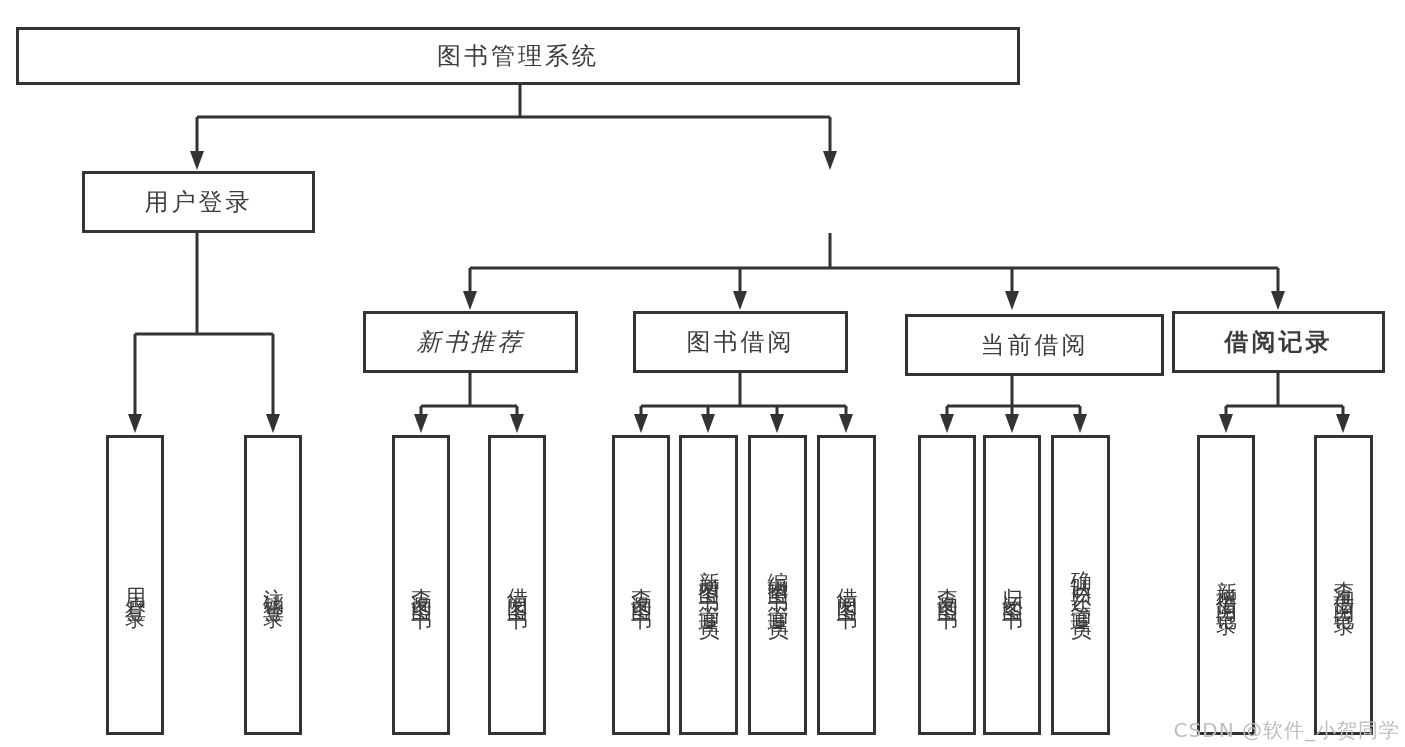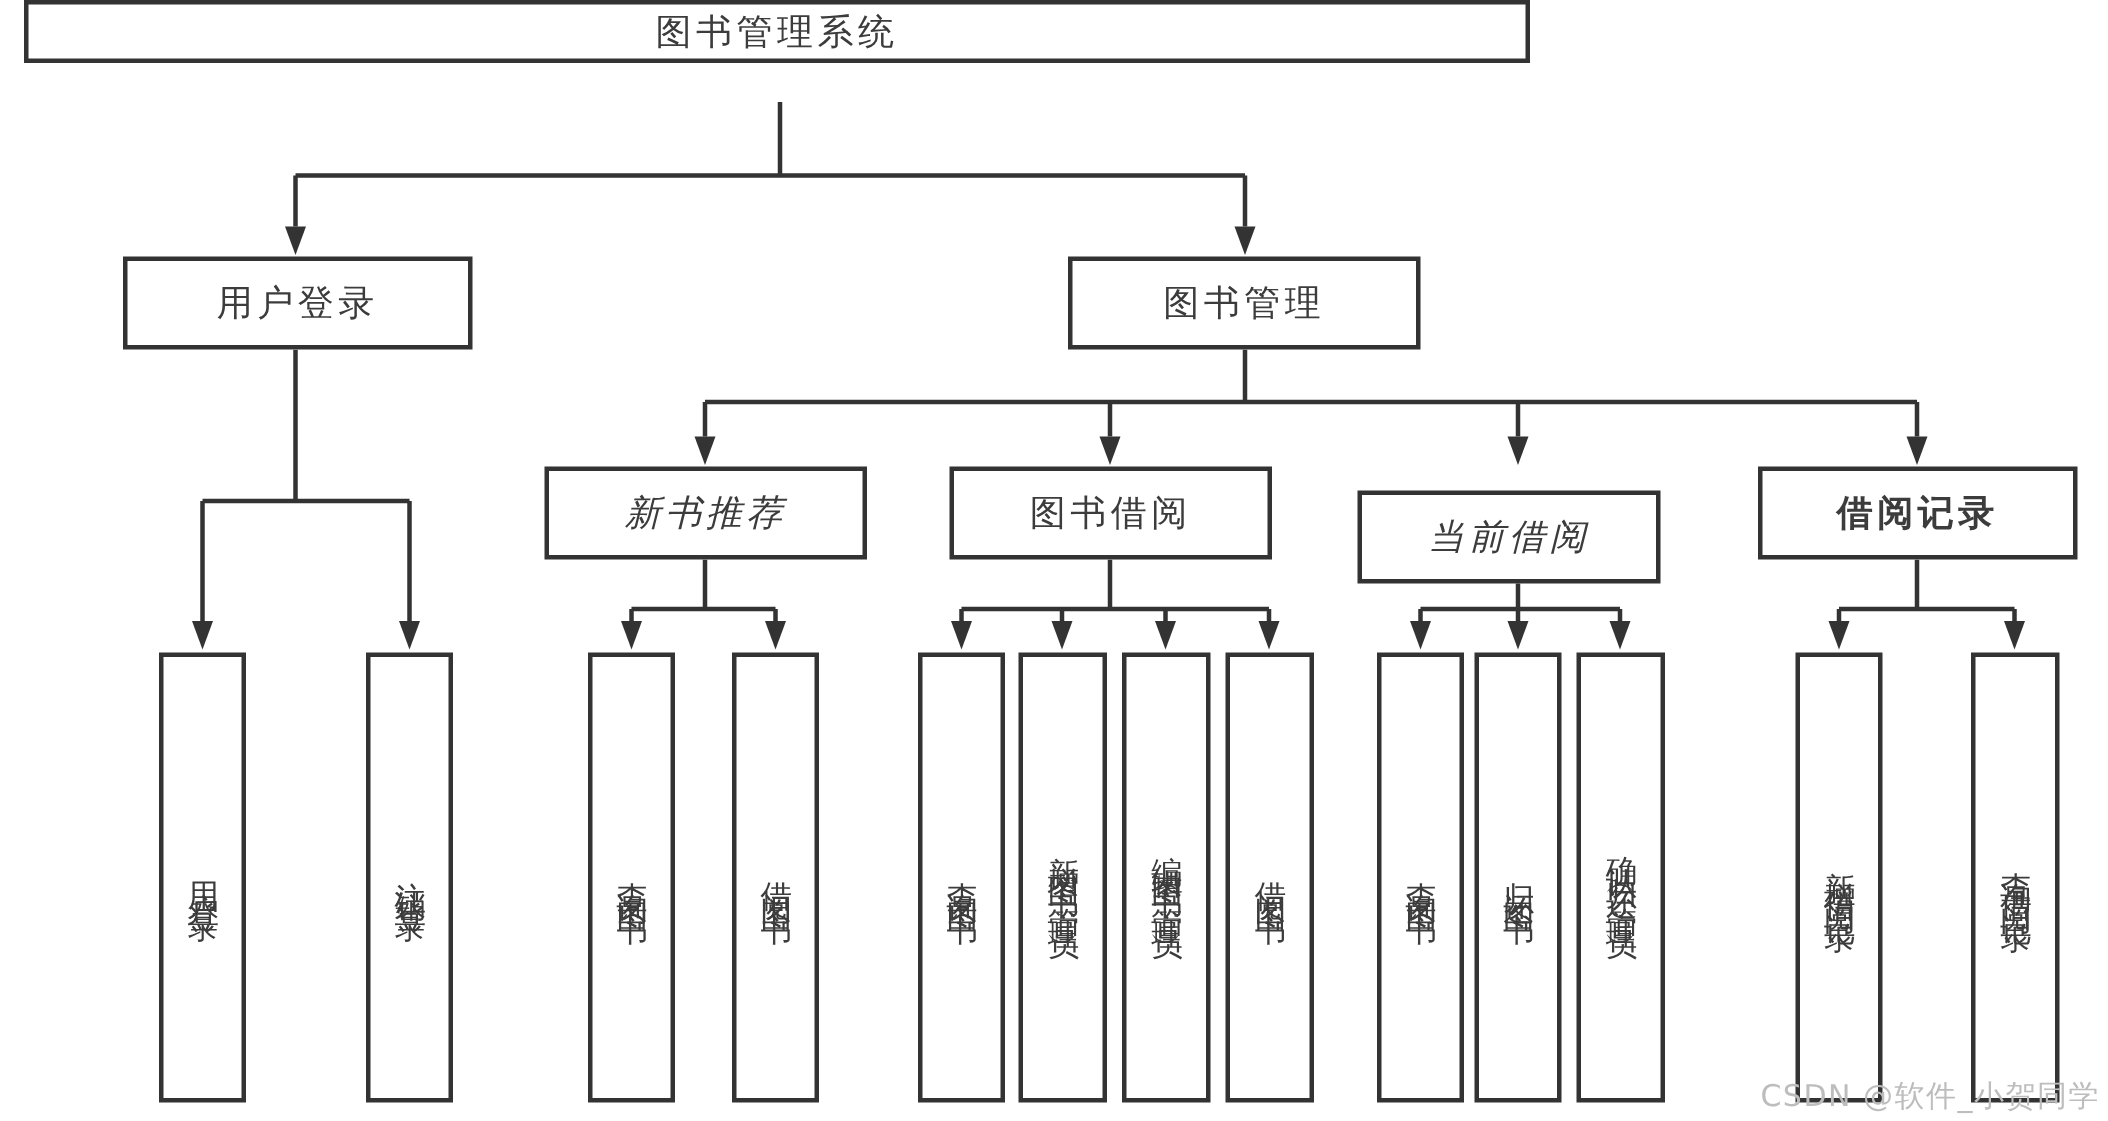--- a/index.html
+++ b/index.html
@@ -98,38 +98,35 @@
     <path d="M1012 373 V406 M947 406 H1080 M947 406 V414 M1012 406 V414 M1080 406 V414"></path>
     <polygon points="940,414 954,414 947,433"></polygon>
     <polygon points="1005,414 1019,414 1012,433"></polygon>
     <polygon points="1073,414 1087,414 1080,433"></polygon>
 
     <path d="M1278 373 V406 M1226 406 H1343 M1226 406 V414 M1343 406 V414"></path>
     <polygon points="1219,414 1233,414 1226,433"></polygon>
     <polygon points="1336,414 1350,414 1343,433"></polygon>
   </svg>
 
-  <div class="node h" style="left:16px; top:0; width:1004px; height:42px;text-align:center;">
+  <div class="node h" style="left:16px; top:27px; width:1004px; height:58px;text-align:center;">
     <span>图书管理系统</span>
   </div>
 
   <div class="node h" style="left:82px; top:171px; width:233px; height:62px;">
     <span>用户登录</span>
-  </div>
-  <div class="node h" style="left:712px; top:171px; width:235px; height:62px;">
-    <span>图书管理</span>
   </div>
 
   <div class="node h" style="left:363px; top:311px; width:215px; height:62px;font-style:italic;">
     <span>新书推荐</span>
   </div>
   <div class="node h" style="left:633px; top:311px; width:215px; height:62px;">
     <span>图书借阅</span>
   </div>
-  <div class="node h" style="left:905px; top:327px; width:202px; height:62px;font-style:italic;">
+  <div class="node h" style="left:905px; top:314px; width:259px; height:62px;">
     <span>当前借阅</span>
   </div>
   <div class="node h" style="left:1172px; top:311px; width:213px; height:62px;font-weight:bold;">
     <span>借阅记录</span>
   </div>
 
   <div class="node v" style="left:106px; top:435px; width:58px; height:300px;">
     <span>用户登录</span>
   </div>
   <div class="node v" style="left:244px; top:435px; width:58px; height:300px;">

